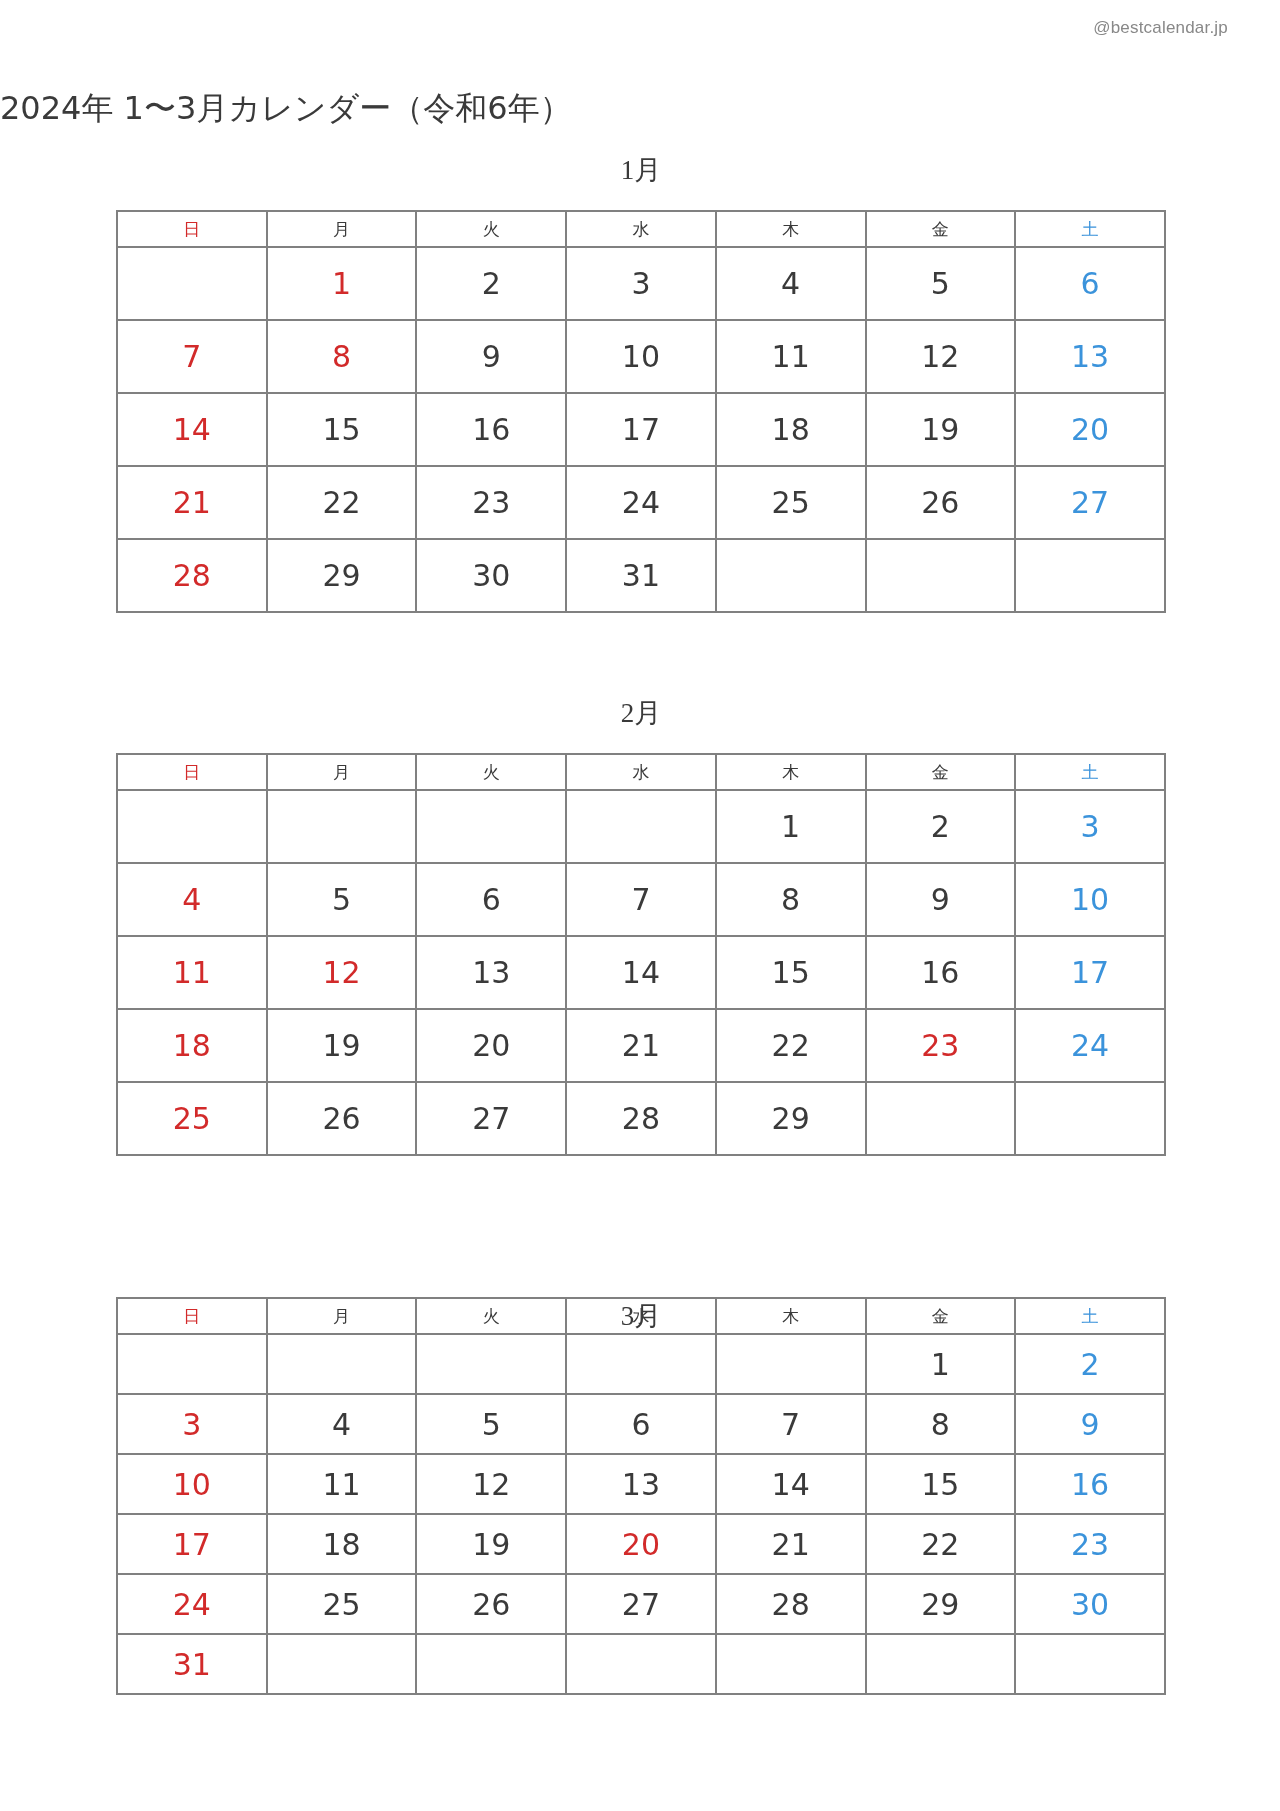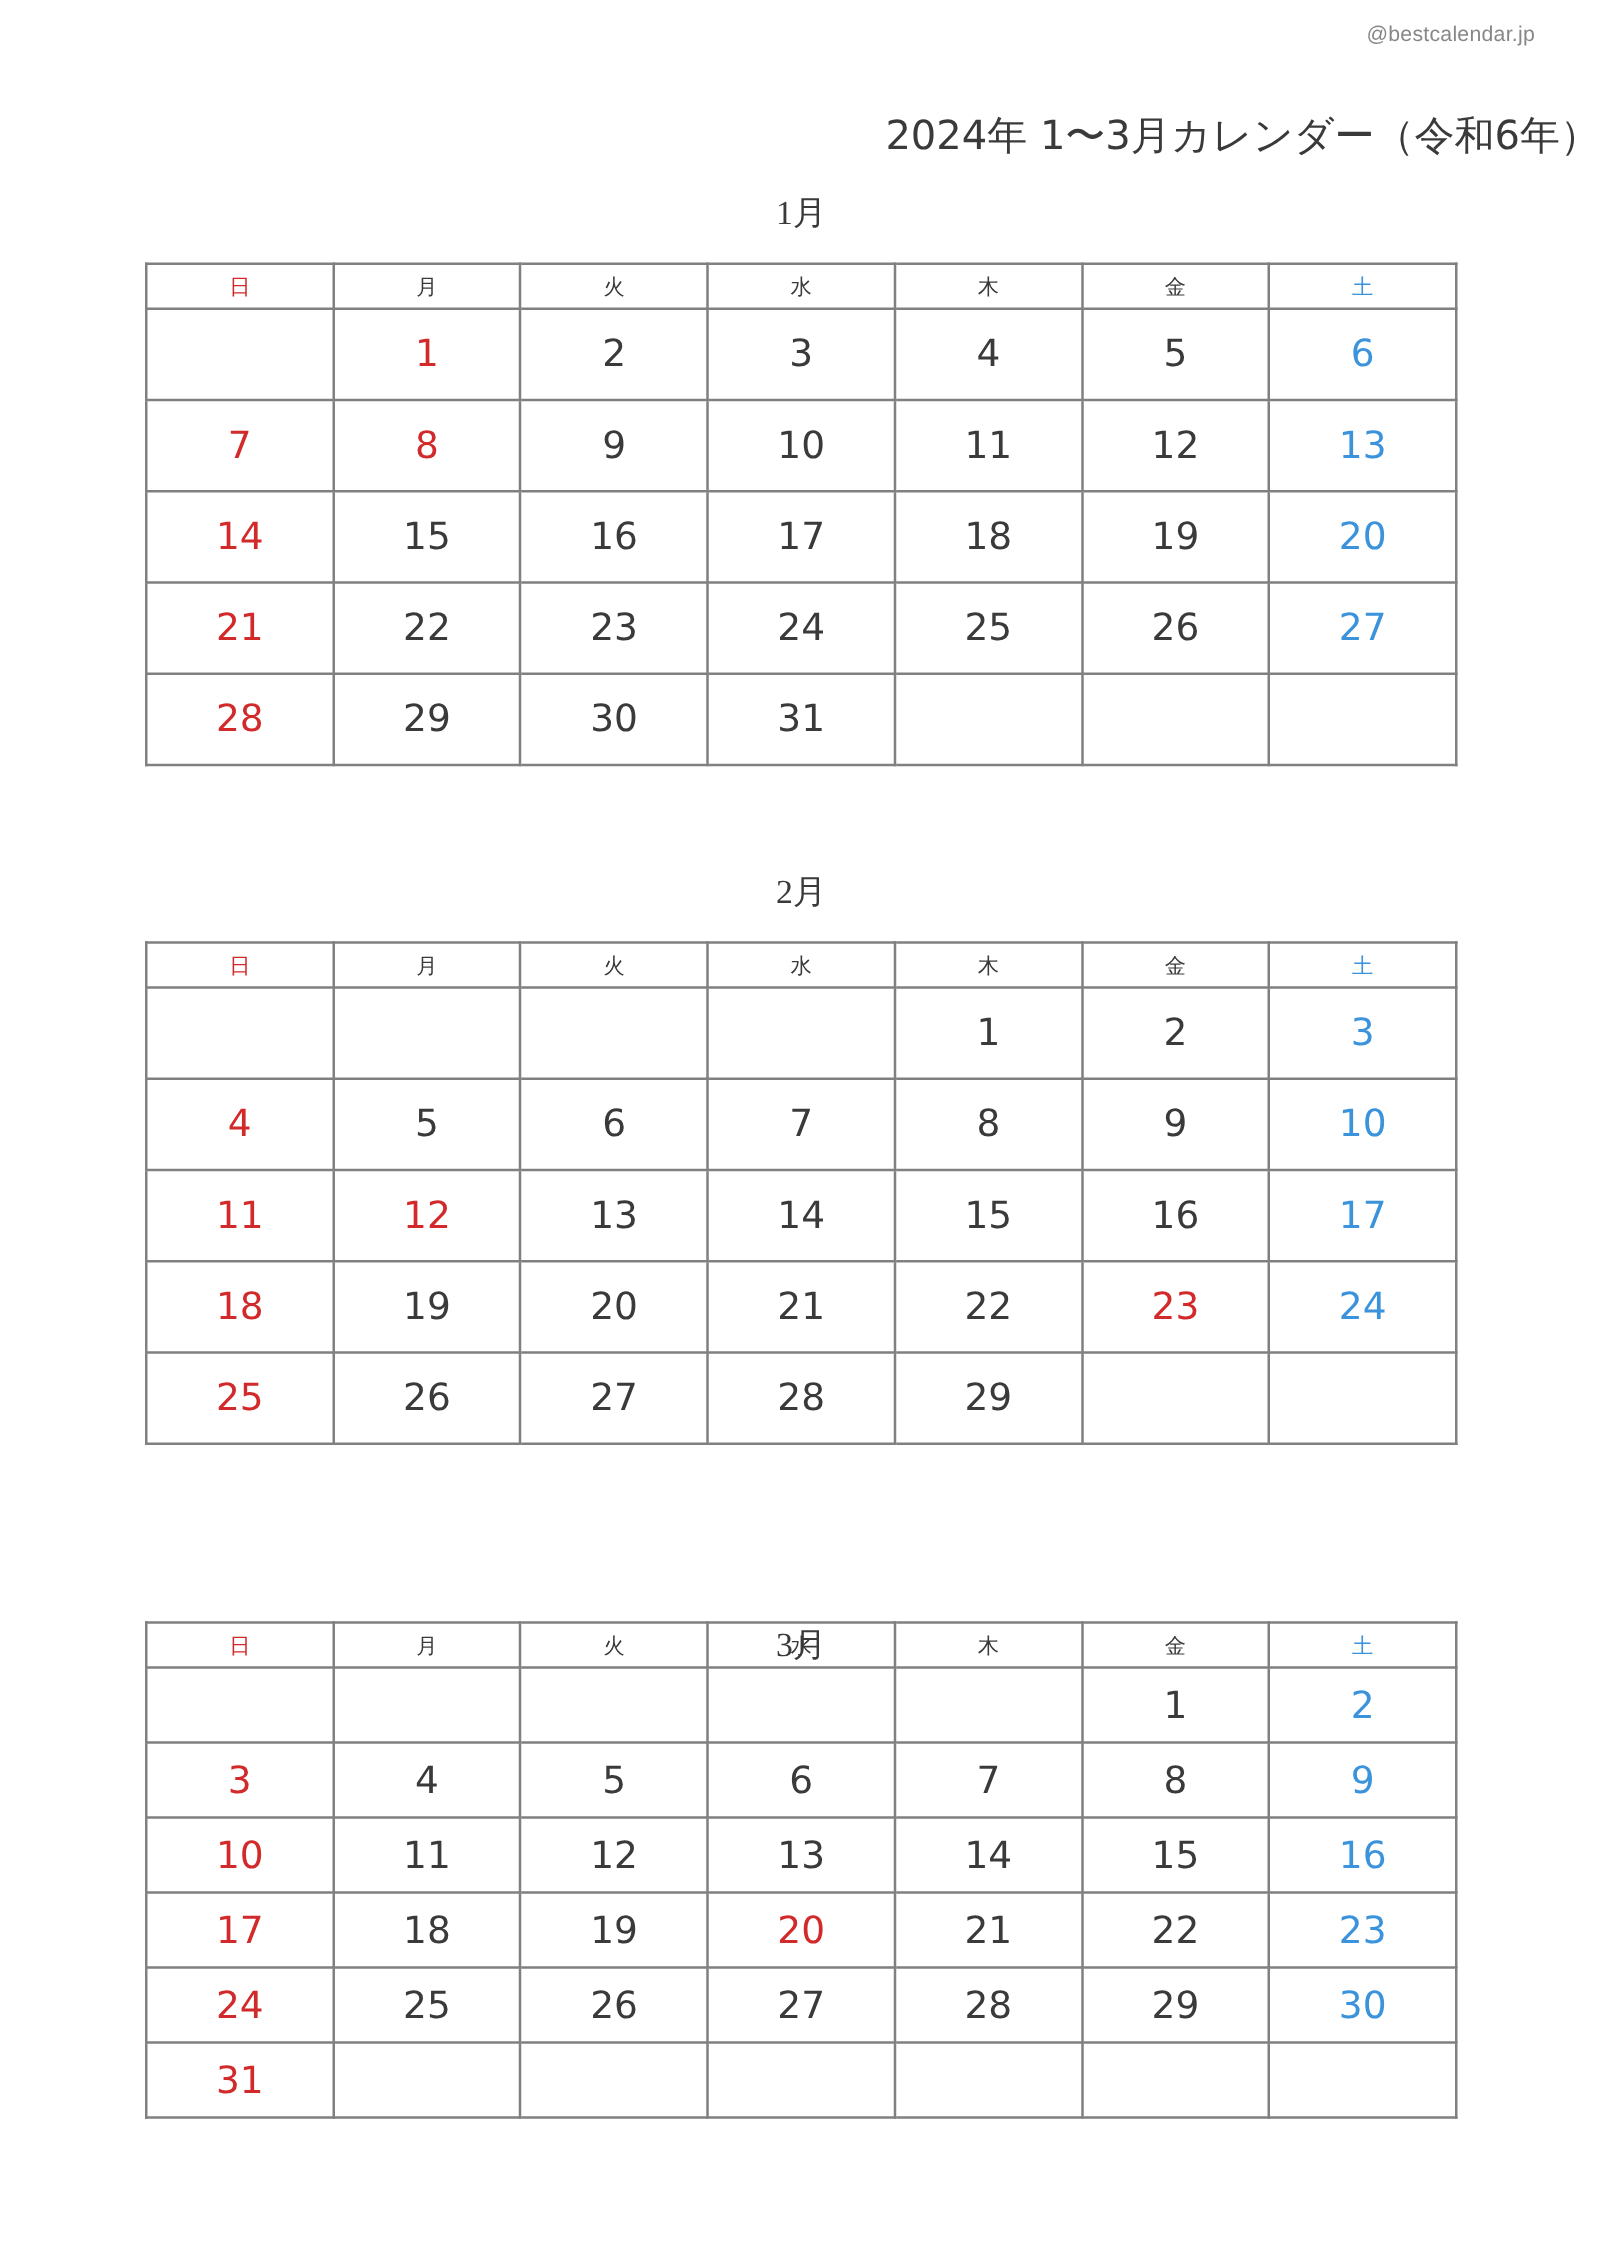--- a/index.html
+++ b/index.html
@@ -8,21 +8,21 @@
     font-family: "DejaVu Sans", "Liberation Sans", sans-serif;
     color: #3a3a3a;
   }
   .watermark {
     position: absolute; top: 18px; right: 52px;
     font-size: 17px; color: #888888; letter-spacing: 0.2px;
     font-family: "Liberation Sans", "DejaVu Sans", sans-serif;
   }
   .page-title {
     position: absolute; top: 86px; left: 0; width: 1280px;
-    text-align: right; font-size: 32px; color: #3a3a3a;
+    text-align: left; font-size: 32px; color: #3a3a3a;
     line-height: 44px;
   }
   .month-block { position: absolute; left: 116px; width: 1050px; }
   .month-title {
     position: absolute; left: 0; width: 1050px; text-align: center;
     font-size: 27px; line-height: 36px; color: #3a3a3a; font-family: Liberation Serif, serif;
   }
   table.cal {
     position: absolute; left: 0; width: 1050px;
     border-collapse: collapse; table-layout: fixed;

